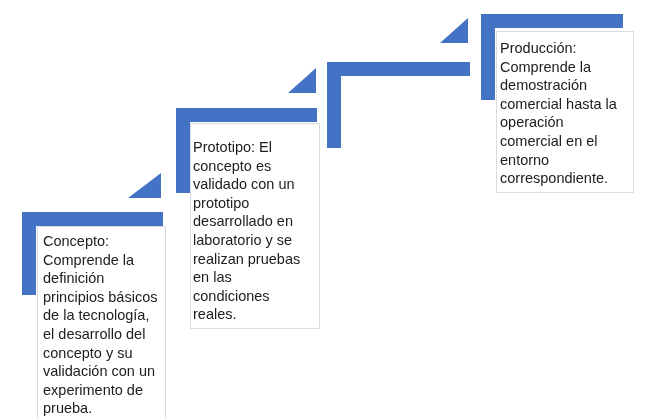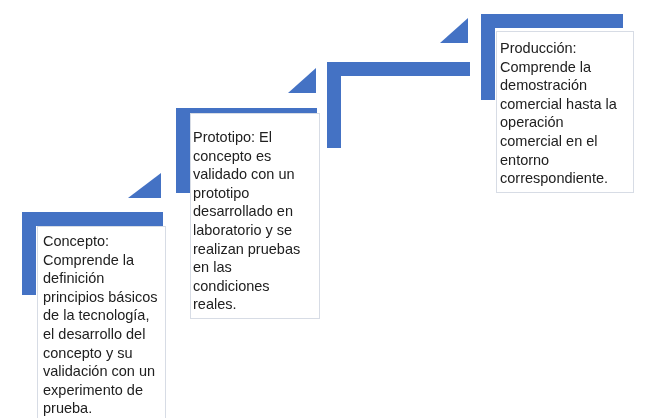--- a/index.html
+++ b/index.html
@@ -36,21 +36,21 @@
     color: var(--text_color, #202020);
     white-space: pre-line;
   }
   
   .s1-v   { left: 22px;  top: 212px; width: 14px;  height: 83px; }
   .s1-h   { left: 22px;  top: 212px; width: 141px; height: 14px; }
   .s1-box { left: 37px;  top: 226px; width: 129px; padding: 5px 3px 4px 5px; }
   
   .s2-v   { left: 176px; top: 108px; width: 14px;  height: 85px; }
   .s2-h   { left: 176px; top: 108px; width: 141px; height: 14px; }
-  .s2-box { left: 190px; top: 113px; width: 130px; padding: 14px 3px 4px 2px; }
+  .s2-box { left: 190px; top: 123px; width: 130px; padding: 14px 3px 4px 2px; }
   
   .s3-v   { left: 327px; top: 62px;  width: 14px;  height: 86px; }
   .s3-h   { left: 327px; top: 62px;  width: 143px; height: 14px; }
   .s3-box { left: 341px; top: 76px;  width: 130px; padding: 4px 3px 4px 4px; }
   
   .s4-v   { left: 481px; top: 14px;  width: 14px;  height: 86px; }
   .s4-h   { left: 481px; top: 14px;  width: 142px; height: 14px; }
   .s4-box { left: 496px; top: 31px;  width: 138px; padding: 7px 3px 4px 3px; }
   
   .tri-a  { left: 128px; top: 173px; width: 33px; height: 25px; }

